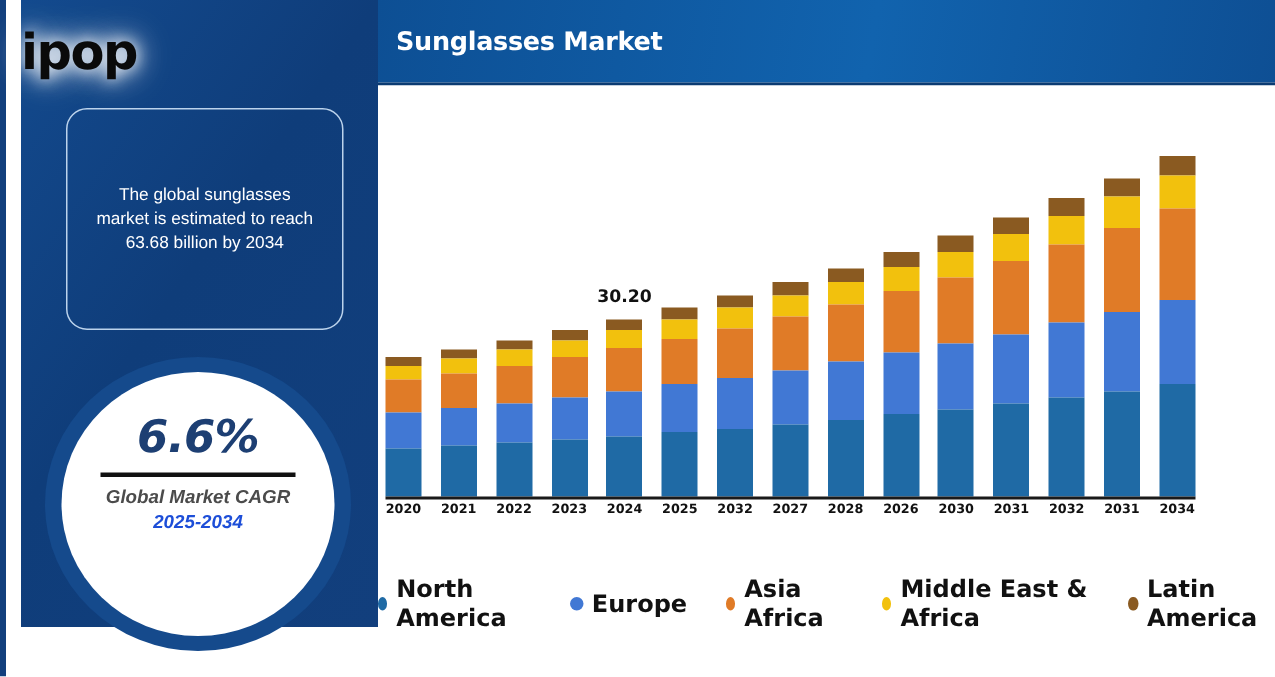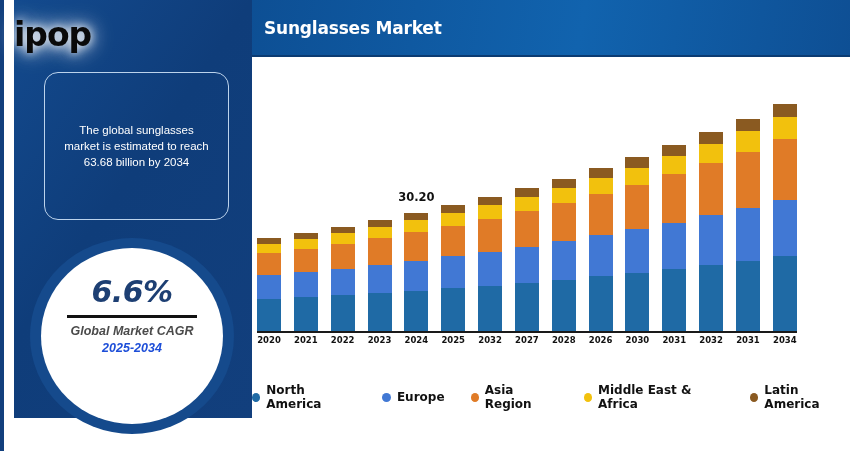--- a/index.html
+++ b/index.html
@@ -165,21 +165,21 @@
   }
   .legend {
     position: absolute;
     left: 0; top: 326px;
     width: 598px;
     display: flex; justify-content: center; align-items: center;
     gap: 26px;
   }
   .legend-item { display: flex; align-items: center; gap: 6px; }
   .legend-dot { width: 9px; height: 9px; border-radius: 50%; }
-  .legend-text { font-size: 12px; font-weight: 700; color: #111; font-family: "DejaVu Sans", sans-serif; }
+  .legend-text { font-size: 16px; font-weight: 700; color: #111; font-family: "DejaVu Sans", sans-serif; }
 </style>
 </head>
 <body>
 
 <div id="root">
 
   <div class="left-edge"></div>
 
   <div class="side-panel"></div>
 
@@ -334,21 +334,21 @@
         <div class="legend-item">
           <span class="legend-dot" style="background: rgb(31, 106, 165);"></span>
           <span class="legend-text">North America</span>
         </div>
         <div class="legend-item">
           <span class="legend-dot" style="background: rgb(65, 120, 212);"></span>
           <span class="legend-text">Europe</span>
         </div>
         <div class="legend-item">
           <span class="legend-dot" style="background: rgb(224, 123, 39);"></span>
-          <span class="legend-text">Asia Region</span>
+          <span class="legend-text">Asia Africa</span>
         </div>
         <div class="legend-item">
           <span class="legend-dot" style="background: rgb(242, 193, 13);"></span>
           <span class="legend-text">Middle East &amp; Africa</span>
         </div>
         <div class="legend-item">
           <span class="legend-dot" style="background: rgb(138, 90, 33);"></span>
           <span class="legend-text">Latin America</span>
         </div>
       </div>

